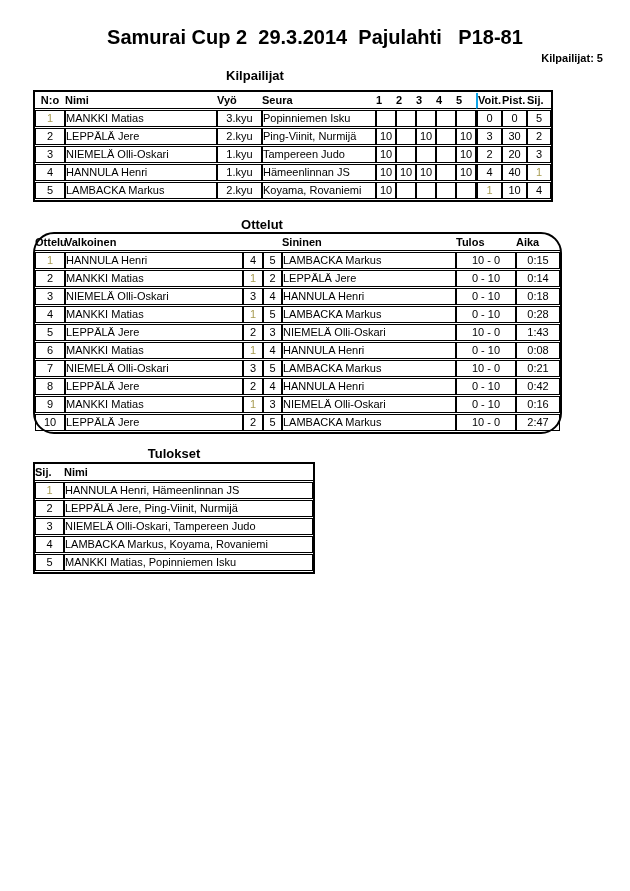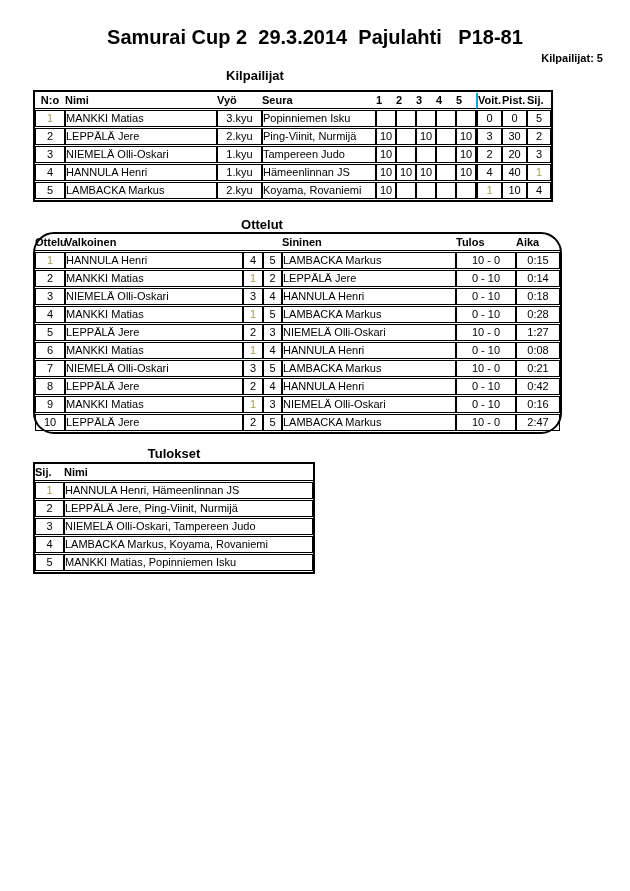--- a/index.html
+++ b/index.html
@@ -231,21 +231,21 @@
     <td class="c">0 - 10</td>
     <td class="c">0:28</td>
   </tr>
   <tr>
     <td class="c">5</td>
     <td class="l">LEPPÄLÄ Jere</td>
     <td class="c">2</td>
     <td class="c">3</td>
     <td class="l">NIEMELÄ Olli-Oskari</td>
     <td class="c">10 - 0</td>
-    <td class="c">1:27</td>
+    <td class="c">1:43</td>
   </tr>
   <tr>
     <td class="c">6</td>
     <td class="l">MANKKI Matias</td>
     <td class="c" style="color: rgb(168, 156, 82);">1</td>
     <td class="c">4</td>
     <td class="l">HANNULA Henri</td>
     <td class="c">0 - 10</td>
     <td class="c">0:08</td>
   </tr>

